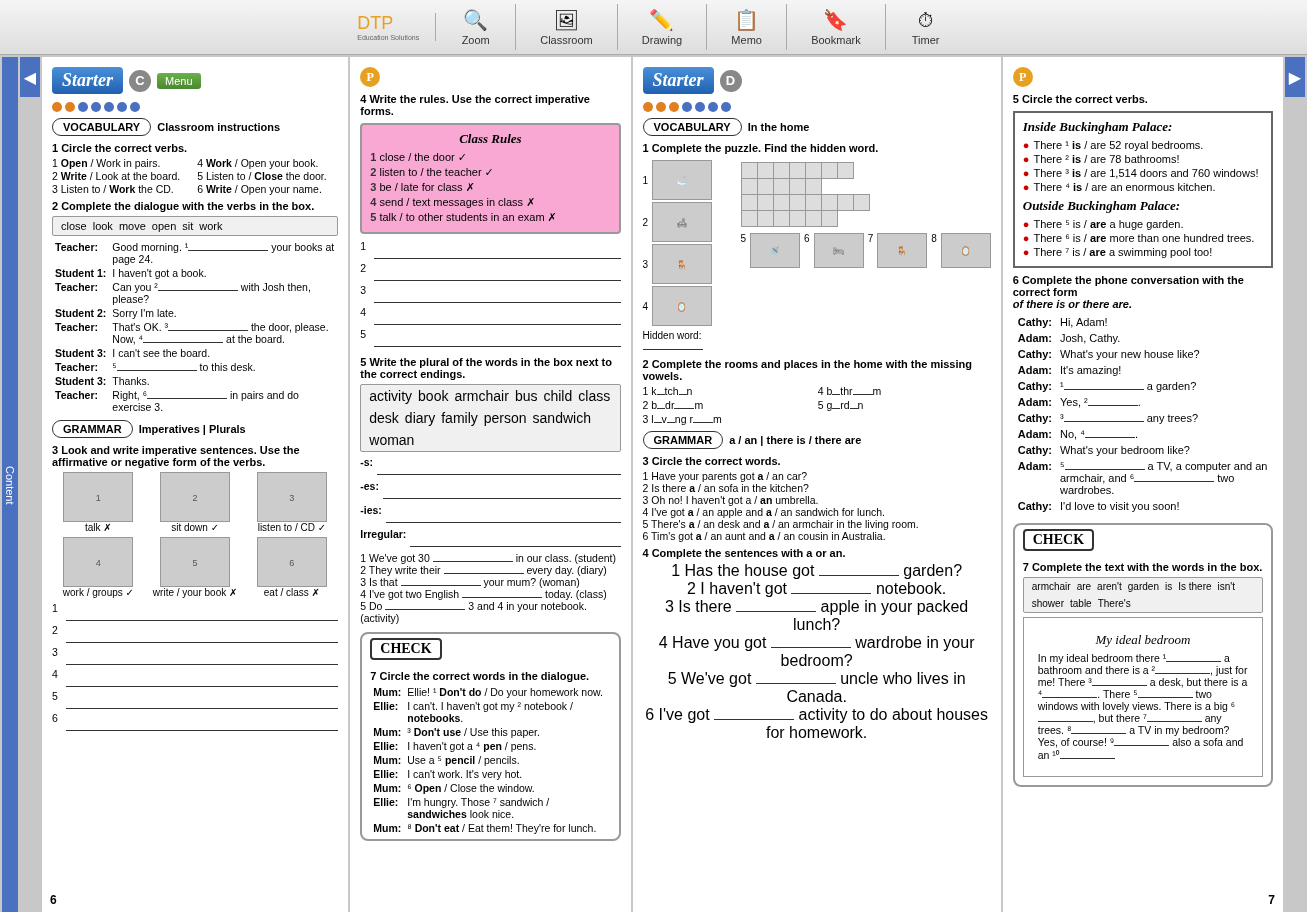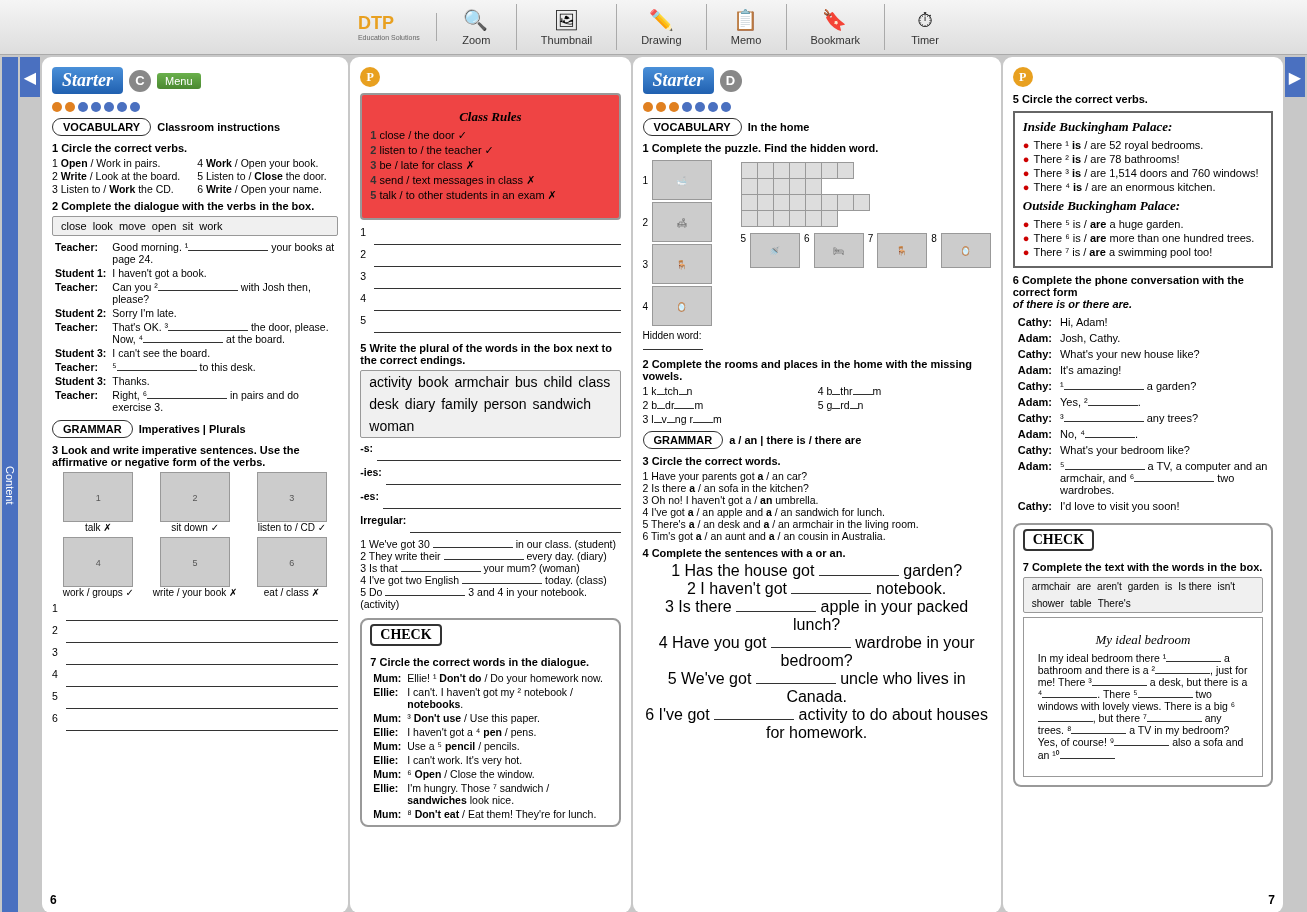--- a/index.html
+++ b/index.html
@@ -8,41 +8,40 @@
     
     .toolbar {
       display: flex; align-items: center; justify-content: center;
       background: linear-gradient(to bottom, #f5f5f5, #ddd);
       border-bottom: 1px solid #aaa; padding: 4px 0; gap: 0;
     }
     .toolbar-logo {
       display: flex; align-items: center; padding: 0 16px;
       border-right: 1px solid #aaa;
     }
-    .toolbar-logo .dtp-text { font-size: 18px; font-weight: bold; color: #e8a020; }
+    .toolbar-logo .dtp-text { font-size: 18px; font-weight: normal; color: #e8a020; }
     .toolbar-logo .edu-text { font-size: 7px; color: #666; display: block; }
     .toolbar-btn {
       display: flex; flex-direction: column; align-items: center; padding: 4px 24px;
       border-right: 1px solid #aaa; cursor: pointer; min-width: 80px;
     }
     .toolbar-btn:last-child { border-right: none; }
     .toolbar-btn .tb-icon { font-size: 20px; margin-bottom: 2px; }
     .toolbar-btn .tb-label { font-size: 11px; color: #333; }
 
     
     .main-content {
       display: flex; background: #c8c8c8; gap: 2px; padding: 2px;
       min-height: 860px;
     }
 
     
     .page-panel {
       background: white; flex: 1; padding: 10px; position: relative;
       min-height: 850px;
-      border-radius: 9px;
     }
     .page-panel.left { flex: 1.1; }
     .page-panel.center-left { flex: 1; }
     .page-panel.center-right { flex: 1; }
     .page-panel.right-panel { flex: 1; }
 
     
     .starter-header {
       display: flex; align-items: center; margin-bottom: 8px; gap: 6px;
     }
@@ -88,22 +87,22 @@
     .blank-short { border-bottom: 1px solid #333; display: inline-block; width: 50px; }
     .img-placeholder {
       background: #ccc; border: 1px solid #999; display: inline-block;
       text-align: center; color: #555; font-size: 9px;
     }
     .img-grid { display: grid; grid-template-columns: repeat(3, 1fr); gap: 4px; margin: 4px 0; }
     .img-item { text-align: center; font-size: 10px; }
 
     
     .rules-box {
-      border: 2px solid #999; border-radius: 4px; padding: 14px 8px; margin: 6px 0;
-      background: #ef4444;
+      border: 2px solid #999; border-radius: 4px; padding: 6px 8px; margin: 6px 0;
+      background: #f9a8d4;
     }
     .rules-title {
       font-family: Georgia, serif; font-size: 13px; font-style: italic;
       text-align: center; margin-bottom: 4px; font-weight: bold;
     }
     .rule-item { font-size: 11px; margin: 2px 0; }
     .rule-num { font-weight: bold; color: #333; }
 
     .fill-lines { margin: 3px 0; }
     .fill-line { border-bottom: 1px solid #333; height: 16px; margin: 3px 0; width: 100%; }
@@ -190,21 +189,21 @@
       <span class="dtp-text">DTP</span>
       <span class="edu-text">Education Solutions</span>
     </div>
   </div>
   <div class="toolbar-btn">
     <span class="tb-icon">🔍</span>
     <span class="tb-label">Zoom</span>
   </div>
   <div class="toolbar-btn">
     <span class="tb-icon">🖼</span>
-    <span class="tb-label">Thumbnail</span>
+    <span class="tb-label">Classroom</span>
   </div>
   <div class="toolbar-btn">
     <span class="tb-icon">✏️</span>
     <span class="tb-label">Drawing</span>
   </div>
   <div class="toolbar-btn">
     <span class="tb-icon">📋</span>
     <span class="tb-label">Memo</span>
   </div>
   <div class="toolbar-btn">
@@ -363,20 +362,21 @@
           <div class="fill-line" style="flex:1;"></div>
       </div>
     </div>
 
     <span class="page-num left">6</span>
   </div>
 
   <div class="page-panel center-left">
     <div class="p-badge">P</div>
 
+    <div class="question-title">4  Write the rules. Use the correct imperative forms.</div>
     <div class="rules-box">
       <div class="rules-title">Class Rules</div>
       <div class="rule-item"><b class="rule-num">1</b>  close / the door ✓</div>
       <div class="rule-item"><b class="rule-num">2</b>  listen to / the teacher ✓</div>
       <div class="rule-item"><b class="rule-num">3</b>  be / late for class ✗</div>
       <div class="rule-item"><b class="rule-num">4</b>  send / text messages in class ✗</div>
       <div class="rule-item"><b class="rule-num">5</b>  talk / to other students in an exam ✗</div>
     </div>
 
     <div class="fill-lines">
@@ -416,25 +416,25 @@
         <span>person</span>
         <span>sandwich</span>
         <span>woman</span>
     </div>
     <div style="font-size:10.5px;">
       <div style="display:flex;gap:4px;margin:2px 0;">
           <b>-s:</b>
           <div class="fill-line" style="flex:1;"></div>
         </div>
       <div style="display:flex;gap:4px;margin:2px 0;">
+          <b>-es:</b>
+          <div class="fill-line" style="flex:1;"></div>
+        </div>
+      <div style="display:flex;gap:4px;margin:2px 0;">
           <b>-ies:</b>
-          <div class="fill-line" style="flex:1;"></div>
-        </div>
-      <div style="display:flex;gap:4px;margin:2px 0;">
-          <b>-es:</b>
           <div class="fill-line" style="flex:1;"></div>
         </div>
       <div style="display:flex;gap:4px;margin:2px 0;">
           <b>Irregular:</b>
           <div class="fill-line" style="flex:1;"></div>
         </div>
     </div>
 
     <div style="font-size:10.5px;">
       <div>1  We've got 30 <span class="blank-line"></span> in our class. (student)</div>

